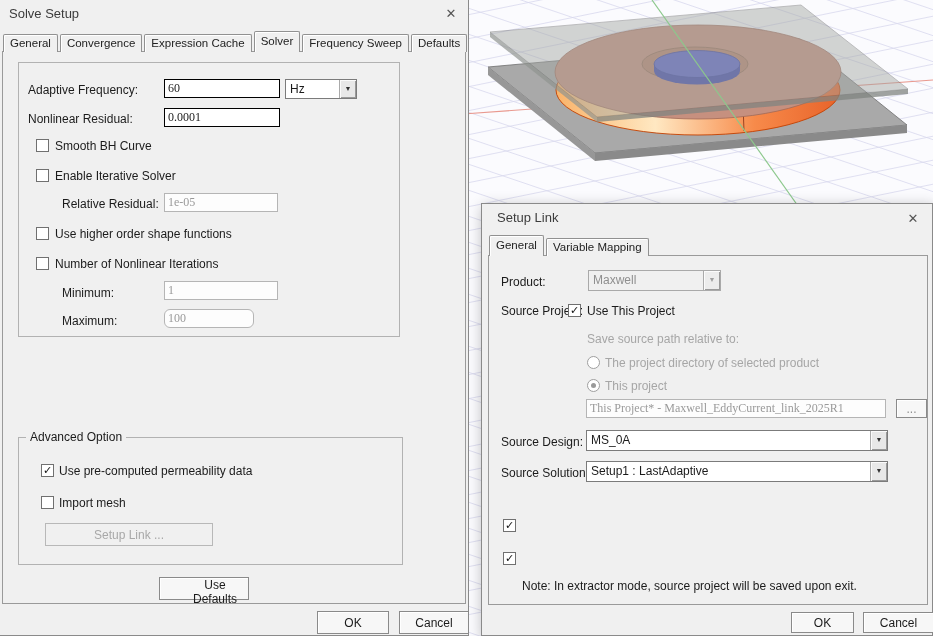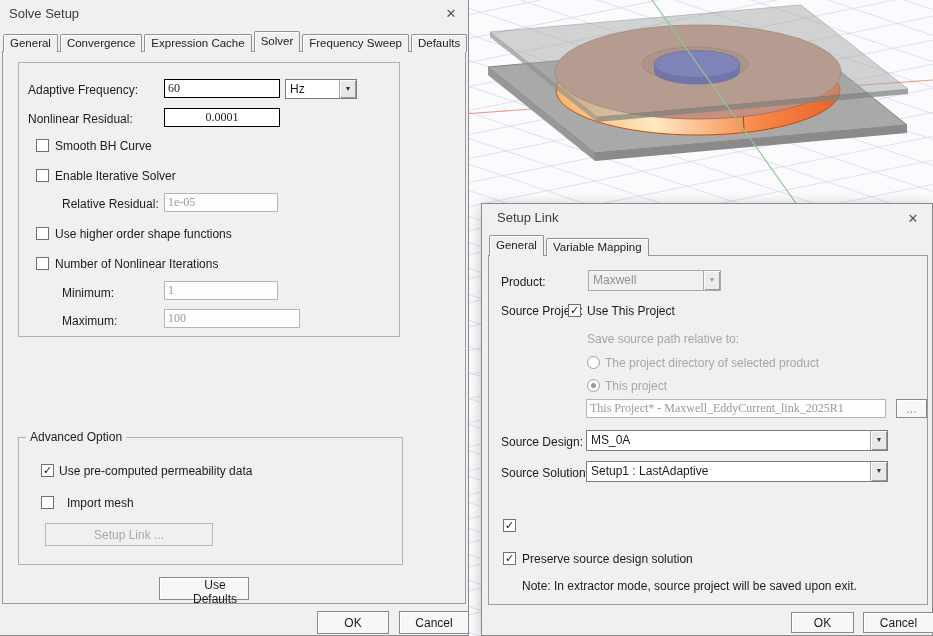--- a/index.html
+++ b/index.html
@@ -208,51 +208,51 @@
   <div class="groupbox" style="left:18px; top:62px; width:382px; height:275px; z-index:2;"></div>
 
   <span class="lbl" style="left:28px; top:83px; z-index:2;">Adaptive Frequency:</span>
   <input class="txt" style="left: 164px; top: 79px; width: 116px; z-index: 2;" value="60">
   <div class="combo" style="left:285px; top:79px; width:72px; z-index:2;">
     <span class="combo-val">Hz</span>
     <span class="combo-btn">▼</span>
   </div>
 
   <span class="lbl" style="left:28px; top:112px; z-index:2;">Nonlinear Residual:</span>
-  <input class="txt" style="left: 164px; top: 108px; width: 116px; z-index: 2; text-align: center;" value="0.0001">
+  <input class="txt" style="left: 164px; top: 108px; width: 116px; z-index: 2;" value="0.0001">
 
   <div class="cb" style="left:36px; top:139px; z-index:2;"></div>
   <span class="lbl" style="left:55px; top:139px; z-index:2;">Smooth BH Curve</span>
 
   <div class="cb" style="left:36px; top:169px; z-index:2;"></div>
   <span class="lbl" style="left:55px; top:169px; z-index:2;">Enable Iterative Solver</span>
 
   <span class="lbl" style="left:62px; top:197px; z-index:2;">Relative Residual:</span>
   <input class="txt disabled" disabled="" style="left: 164px; top: 193px; width: 114px; z-index: 2;" value="1e-05">
 
   <div class="cb" style="left:36px; top:227px; z-index:2;"></div>
   <span class="lbl" style="left:55px; top:227px; z-index:2;">Use higher order shape functions</span>
 
   <div class="cb" style="left:36px; top:257px; z-index:2;"></div>
   <span class="lbl" style="left:55px; top:257px; z-index:2;">Number of Nonlinear Iterations</span>
 
   <span class="lbl" style="left:62px; top:286px; z-index:2;">Minimum:</span>
   <input class="txt disabled" disabled="" style="left: 164px; top: 281px; width: 114px; z-index: 2;" value="1">
 
   <span class="lbl" style="left:62px; top:314px; z-index:2;">Maximum:</span>
-  <input class="txt disabled" disabled="" style="left: 164px; top: 309px; width: 136px; z-index: 2;" value="100">
+  <input class="txt disabled" disabled="" style="left: 164px; top: 309px; width: 90px; z-index: 2; border-radius: 6px;" value="100">
 
   <div class="groupbox" style="left:18px; top:437px; width:385px; height:128px; z-index:2;">
     <span class="legend">Advanced Option</span>
     <div class="cb" style="left:22px; top:26px;">
       <span>✓</span>
     </div>
     <span class="lbl" style="left:40px; top:26px;">Use pre-computed permeability data</span>
     <div class="cb" style="left:22px; top:58px;"></div>
-    <span class="lbl" style="left:40px; top:58px;margin-left:8px;">Import mesh</span>
+    <span class="lbl" style="left:40px; top:58px;">Import mesh</span>
     <button class="btn disabled" style="left:26px; top:85px; width:168px; height:23px;">Setup Link ...</button>
   </div>
 
   <button class="btn" style="left:159px; top:577px; width:90px; height:23px; z-index:2;padding-left:22px;">Use Defaults</button>
 
   <button class="btn" style="left:317px; top:611px; width:72px; height:23px;">OK</button>
   <button class="btn" style="left:399px; top:611px; width:70px; height:23px;">Cancel</button>
 </div>
 
 <div class="dialog" id="setup-link">
@@ -304,19 +304,18 @@
     <span class="combo-btn">▼</span>
   </div>
 
   <div class="cb" style="left:21px; top:315px; z-index:2;">
     <span>✓</span>
   </div>
 
   <div class="cb" style="left:21px; top:348px; z-index:2;">
     <span>✓</span>
   </div>
-  <span class="lbl" style="left:40px; top:348px; z-index:2;">Preserve source design solution</span>
 
   <span class="lbl" style="left:40px; top:375px; z-index:2;">Note: In extractor mode, source project will be saved upon exit.</span>
 
   <button class="btn" style="left:309px; top:408px; width:63px; height:21px;">OK</button>
   <button class="btn" style="left:381px; top:408px; width:71px; height:21px;">Cancel</button>
 </div>
 
 </body></html>

